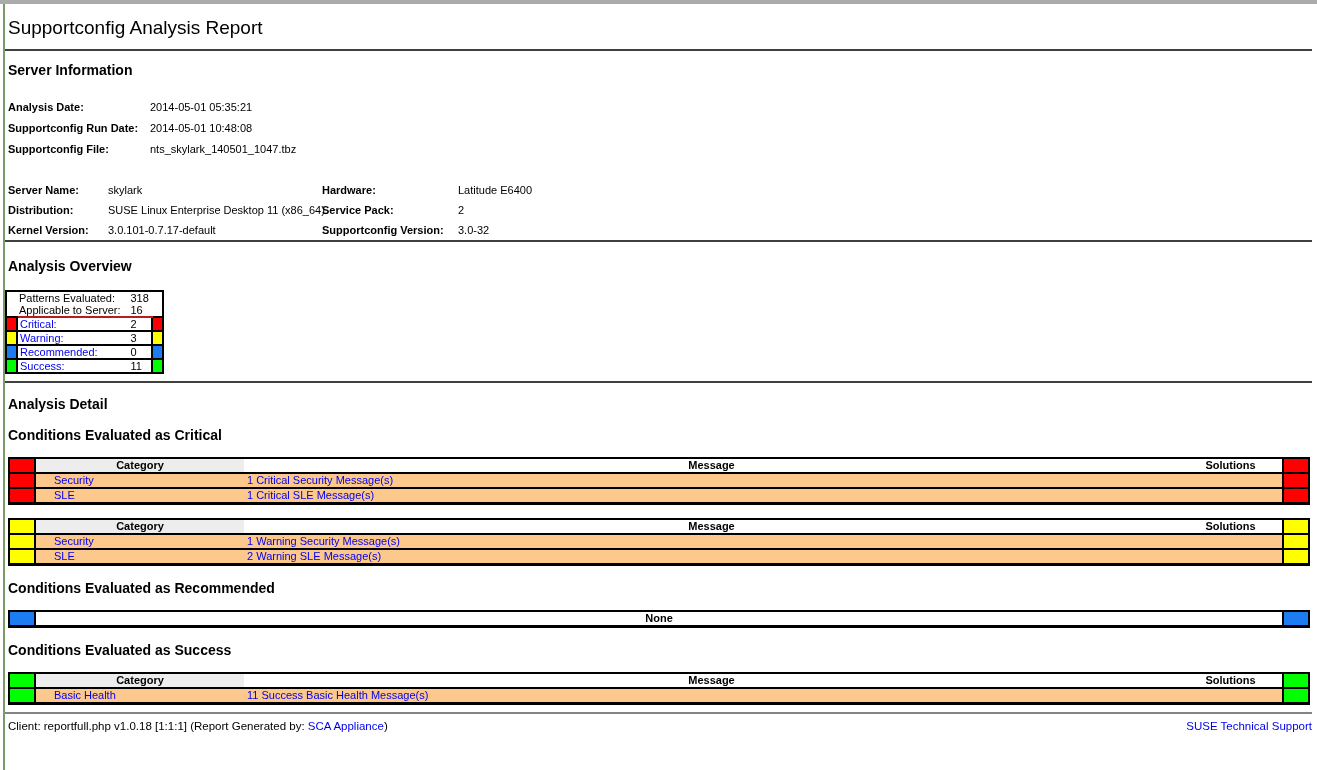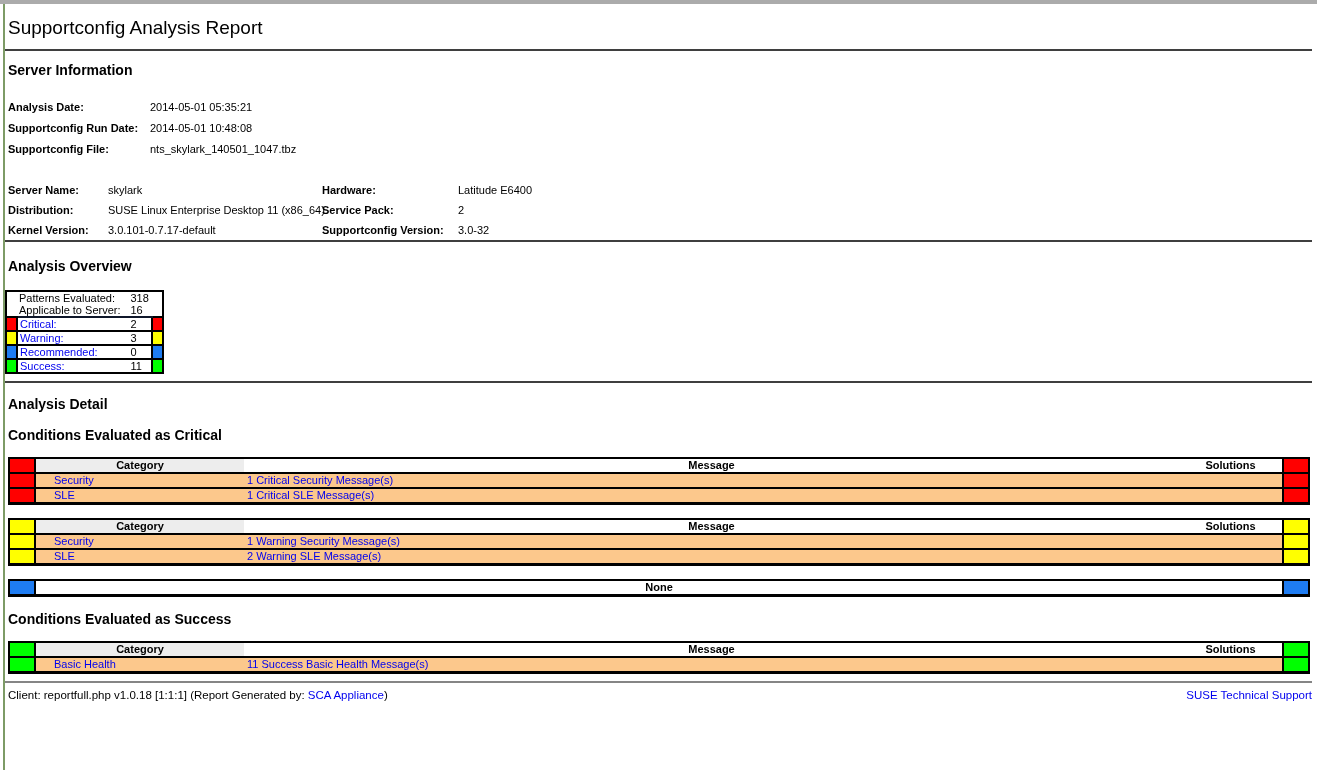--- a/index.html
+++ b/index.html
@@ -35,21 +35,21 @@
   table.sys{table-layout:fixed;margin:21px 0 0 3px;font-size:11px;width:1000px;}
   table.sys td{height:20px;padding:0;white-space:nowrap;}
   table.sys td.l1{width:100px;font-weight:bold;}
   table.sys td.v1{width:214px;}
   table.sys td.l2{width:136px;font-weight:bold;}
 
   
   table.overview{border-collapse:collapse;border:2px solid #000;font-size:11px;margin:15px 0 0 0;}
   table.overview td{height:12px;line-height:12px;padding:0;white-space:nowrap;}
   table.overview td.sq{width:11px;min-width:11px;}
-  table.overview tr.status td{border-top:2px solid #0f172a;border-bottom:2px solid #000;}
+  table.overview tr.status td{border-top:2px solid #b91c1c;border-bottom:2px solid #000;}
   table.overview tr.status td.sq{border:2px solid #000;}
   table.overview td.lbl{padding-left:2px;}
   table.overview td.val{text-align:left;padding:0 3px 0 10px;}
 
   
   table.detail{border-collapse:collapse;table-layout:fixed;width:1300px;margin:13px 0 0 3px;
     border:2px solid #000;border-bottom:3px solid #000;font-size:11px;}
   table.detail td{height:13px;line-height:13px;padding:0;white-space:nowrap;overflow:hidden;}
   table.detail tr + tr td{border-top:2px solid #000;}
   table.detail td.sq{border-left:2px solid #000;border-right:2px solid #000;}
@@ -223,20 +223,21 @@
           </tr>
           <tr>
             <td class="sq" style="background: rgb(255, 255, 0);"></td>
             <td class="cat"><a href="#">SLE</a></td>
             <td class="msg"><a href="#">2 Warning SLE Message(s)</a></td>
             <td class="sol"></td>
             <td class="sq" style="background: rgb(255, 255, 0);"></td>
           </tr>
         </tbody>
       </table>
+      <h2 class="sec-heading">Conditions Evaluated as Recommended</h2>
       <table class="detail">
         <colgroup>
           <col style="width: 26px;">
           <col style="width: 209px;">
           <col style="width: 935px;">
           <col style="width: 104px;">
           <col style="width: 26px;">
         </colgroup>
         <tbody>
           <tr>

